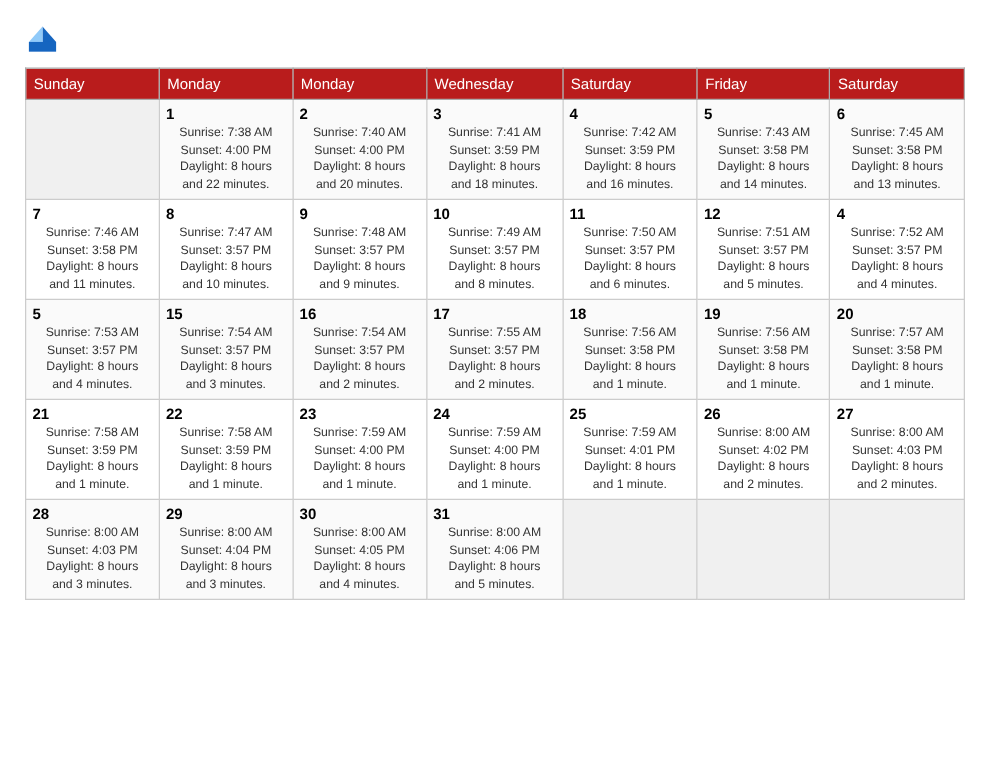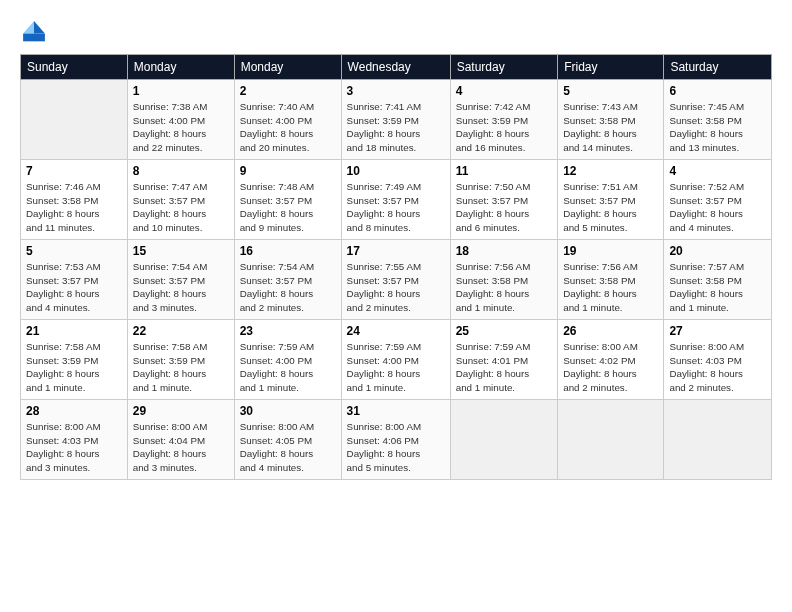--- a/index.html
+++ b/index.html
@@ -49,21 +49,21 @@
     .location {
       font-size: 13px;
       color: #555;
     }
     .calendar {
       width: 100%;
       border-collapse: collapse;
       font-size: 10.5px;
     }
     .calendar thead tr th {
-      background: #0f172a;
+      background: #b91c1c;
       color: #fff;
       text-align: left;
       padding: 5px 6px;
       font-weight: normal;
       font-size: 12px;
       border: 1px solid #aaa;
     }
     .calendar tbody tr td {
       border: 1px solid #ccc;
       vertical-align: top;
@@ -79,20 +79,21 @@
     .day-number {
       font-weight: bold;
       font-size: 12px;
       display: block;
       margin-bottom: 2px;
     }
     .day-info {
       color: #333;
       font-size: 9.8px;
       line-height: 1.4;
+      text-align: center;
     }
     .empty-cell {
       background: #f5f5f5 !important;
     }
     tbody tr:nth-child(odd) td.empty-cell {
       background: #f0f0f0 !important;
     }
   </style>
 </head>
 <body>

